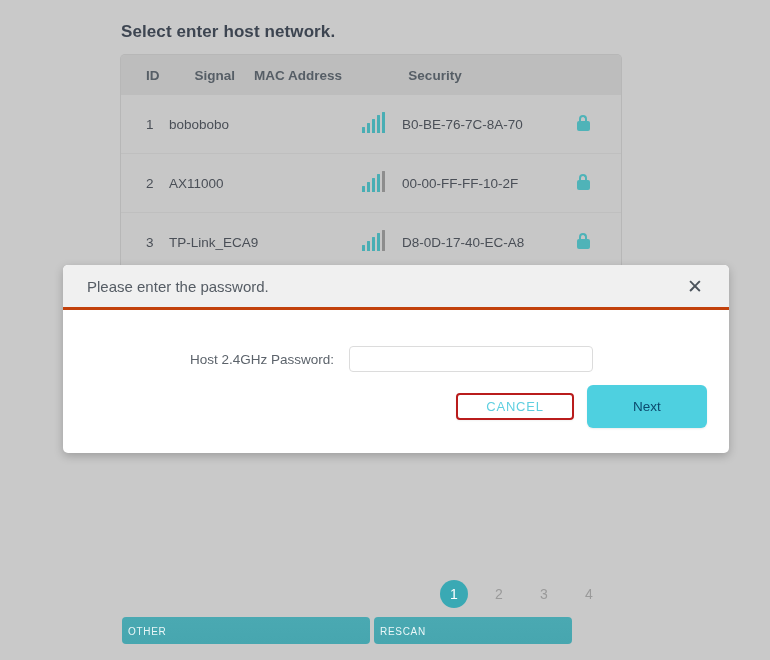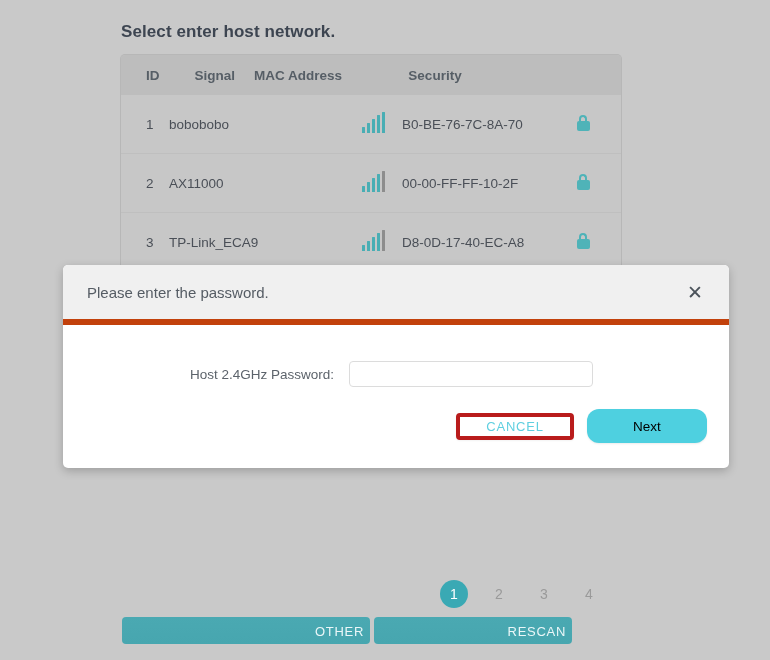--- a/index.html
+++ b/index.html
@@ -135,23 +135,23 @@
     background: #3aa9b4;
     color: #ffffff;
   }
 
   
   .bottom-btn {
     position: absolute;
     top: 617px;
     height: 27px;
     line-height: 27px;
-    text-align: right;
+    text-align: left;
     color: #eaf7f8;
-    font-size: 13px;
+    font-size: 10px;
     letter-spacing: 0.7px;
     background: linear-gradient(180deg, #4aa9b2 0%, #47a6af 100%);
     border-radius: 4px;
     border: none;
     cursor: pointer;
     font-family: "Liberation Sans", sans-serif;
   }
   #btn-other  { left: 122px; width: 248px; }
   #btn-rescan { left: 374px; width: 198px; }
 
@@ -167,28 +167,28 @@
     left: 63px;
     top: 265px;
     width: 666px;
     border-radius: 5px;
     background: #ffffff;
     box-shadow: 0 3px 10px rgba(0,0,0,0.22);
     overflow: hidden;
     pointer-events: auto;
   }
   #modal-header {
-    height: 60px;
+    height: 45px;
     background: #f0f0f0;
     display: flex;
     align-items: center;
     justify-content: space-between;
     padding: 0 22px 0 24px;
     box-sizing: border-box;
-    border-bottom: 6px solid #c2410c;
+    border-bottom: 3px solid #c2410c;
   }
   #modal-title {
     font-size: 15px;
     color: #555c64;
   }
   #modal-close {
     font-size: 19px;
     color: #4b535b;
     cursor: pointer;
     line-height: 1;
@@ -231,36 +231,36 @@
     right: 22px;
     bottom: 25px;
     display: flex;
     align-items: center;
     gap: 13px;
   }
   #btn-cancel {
     width: 118px;
     height: 27px;
     background: #ffffff;
-    border: 4px solid #b91c1c;
+    border: 2px solid #b91c1c;
     border-radius: 4px;
     color: #5ecfe0;
     font-size: 13px;
     letter-spacing: 0.8px;
     cursor: pointer;
     font-family: "Liberation Sans", sans-serif;
     box-shadow: 0 1px 2px rgba(0,0,0,0.05);
   }
   #btn-next {
     width: 120px;
-    height: 34px;
+    height: 43px;
     background: #4ed0e0;
     border: none;
-    border-radius: 12px;
-    color: #000000;
+    border-radius: 6px;
+    color: #0c4a6e;
     font-size: 13.5px;
     cursor: pointer;
     font-family: "Liberation Sans", sans-serif;
     box-shadow: 0 1px 2px rgba(0,0,0,0.08);
   }
 </style>
 </head>
 <body>
 
 <div id="page-title">Select enter host network.</div>

